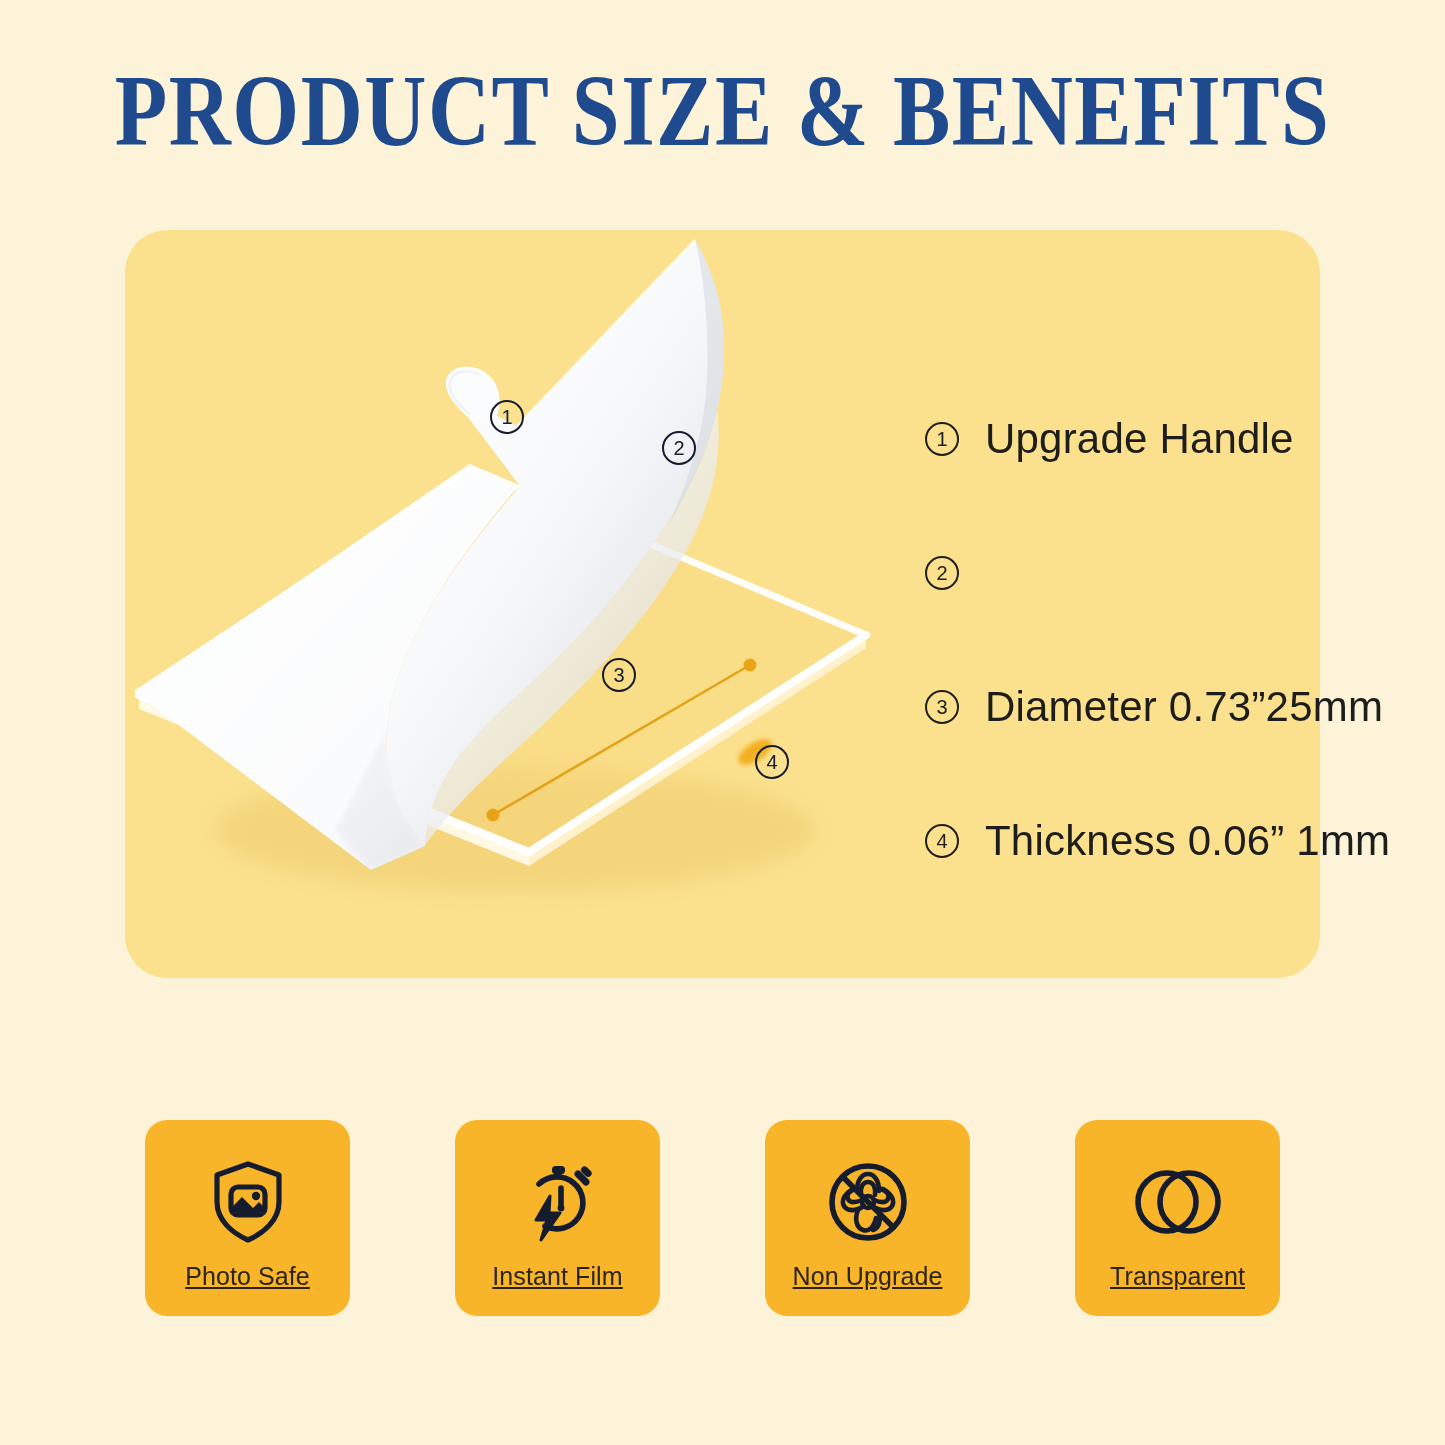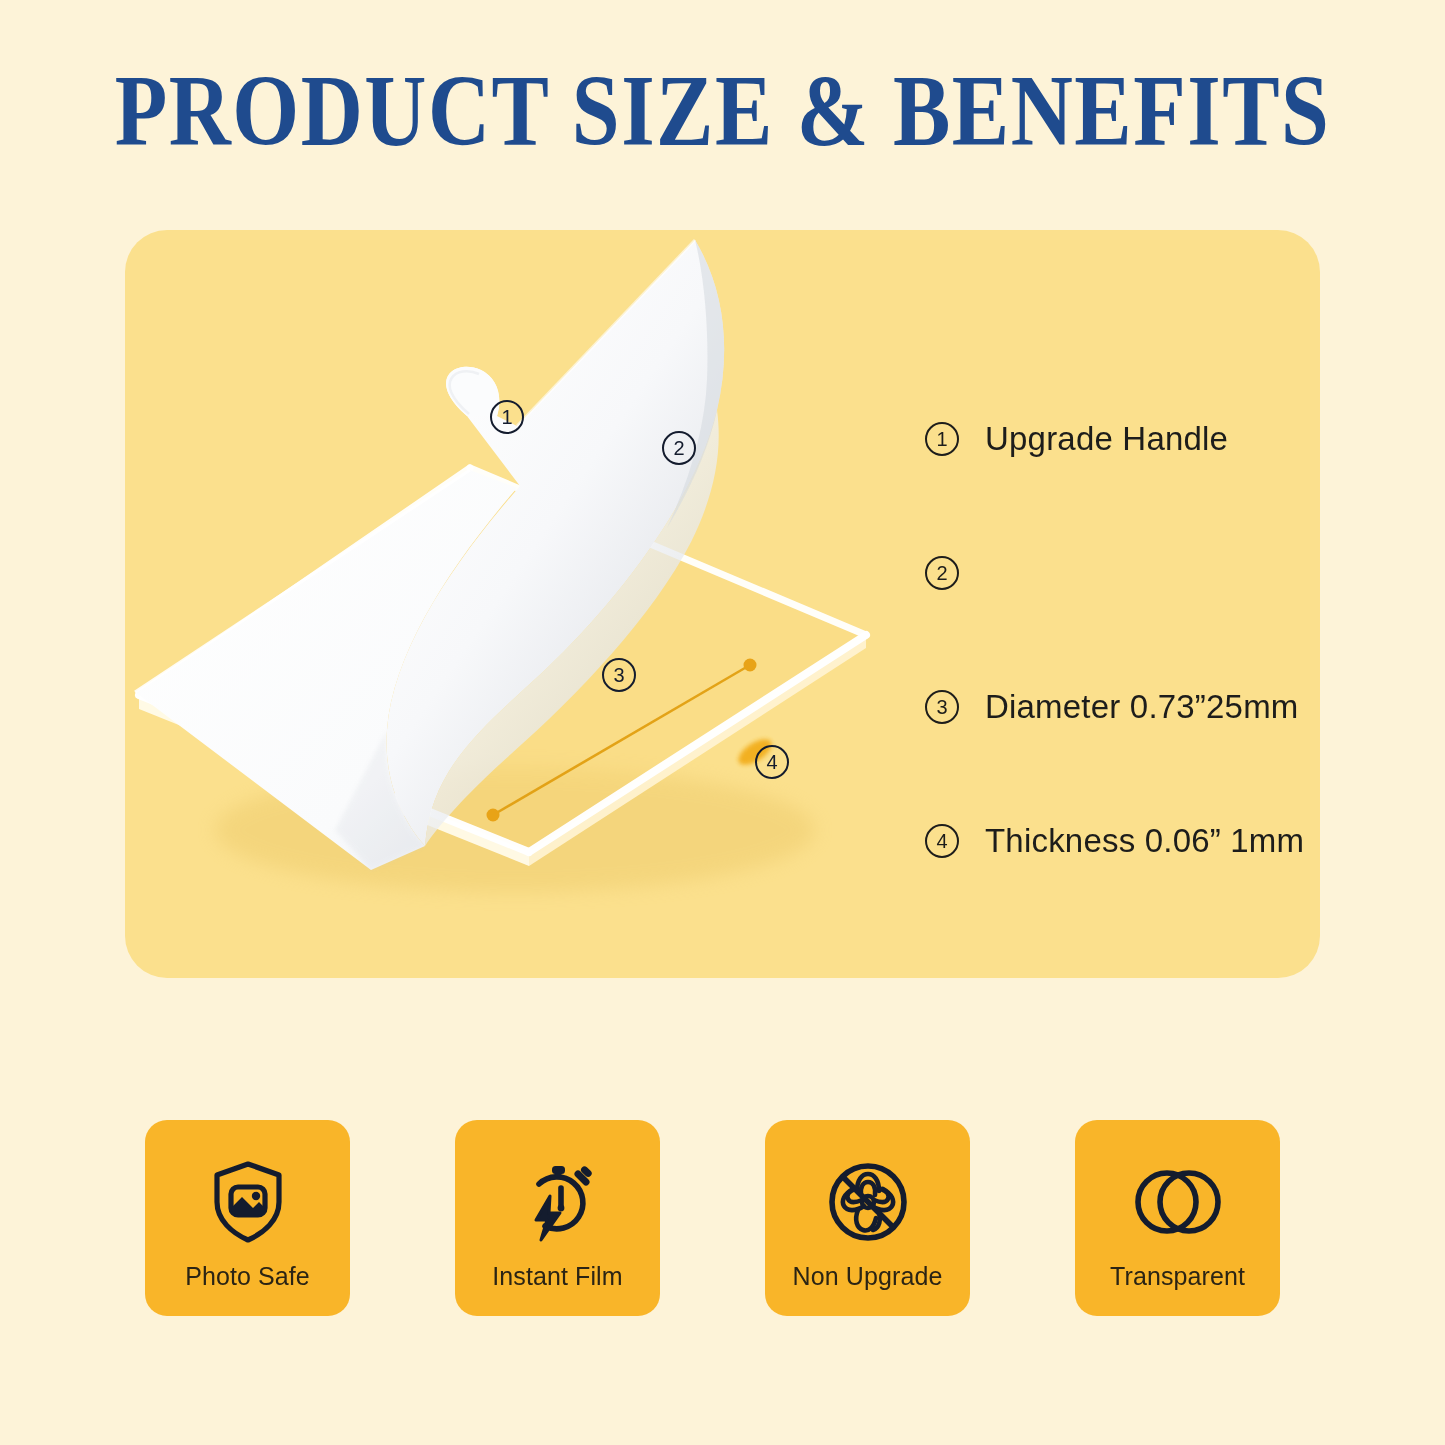--- a/index.html
+++ b/index.html
@@ -92,21 +92,21 @@
     height: 34px;
     border: 2px solid #1D1D1B;
     border-radius: 50%;
     font-size: 20px;
     line-height: 30px;
     text-align: center;
     color: #1D1D1B;
     margin-right: 26px;
   }
   .legend-label {
-    font-size: 33px;
+    font-size: 42px;
     color: #1D1D1B;
     letter-spacing: 0.2px;
     white-space: nowrap;
   }
 
   
   .features {
     position: absolute;
     left: 145px;
     top: 1120px;
@@ -133,20 +133,21 @@
     align-items: center;
     justify-content: center;
   }
   .feature-icon svg { display: block; }
   .feature-label {
     margin-top: 12px;
     font-size: 25px;
     color: #2B2414;
     letter-spacing: 0.1px;
     white-space: nowrap;
+    text-decoration: underline;
   }
 </style>
 </head>
 <body>
 
 <div class="page-title">PRODUCT SIZE &amp; BENEFITS</div>
 
 <div class="spec-card"></div>
 
 <div class="illustration">

